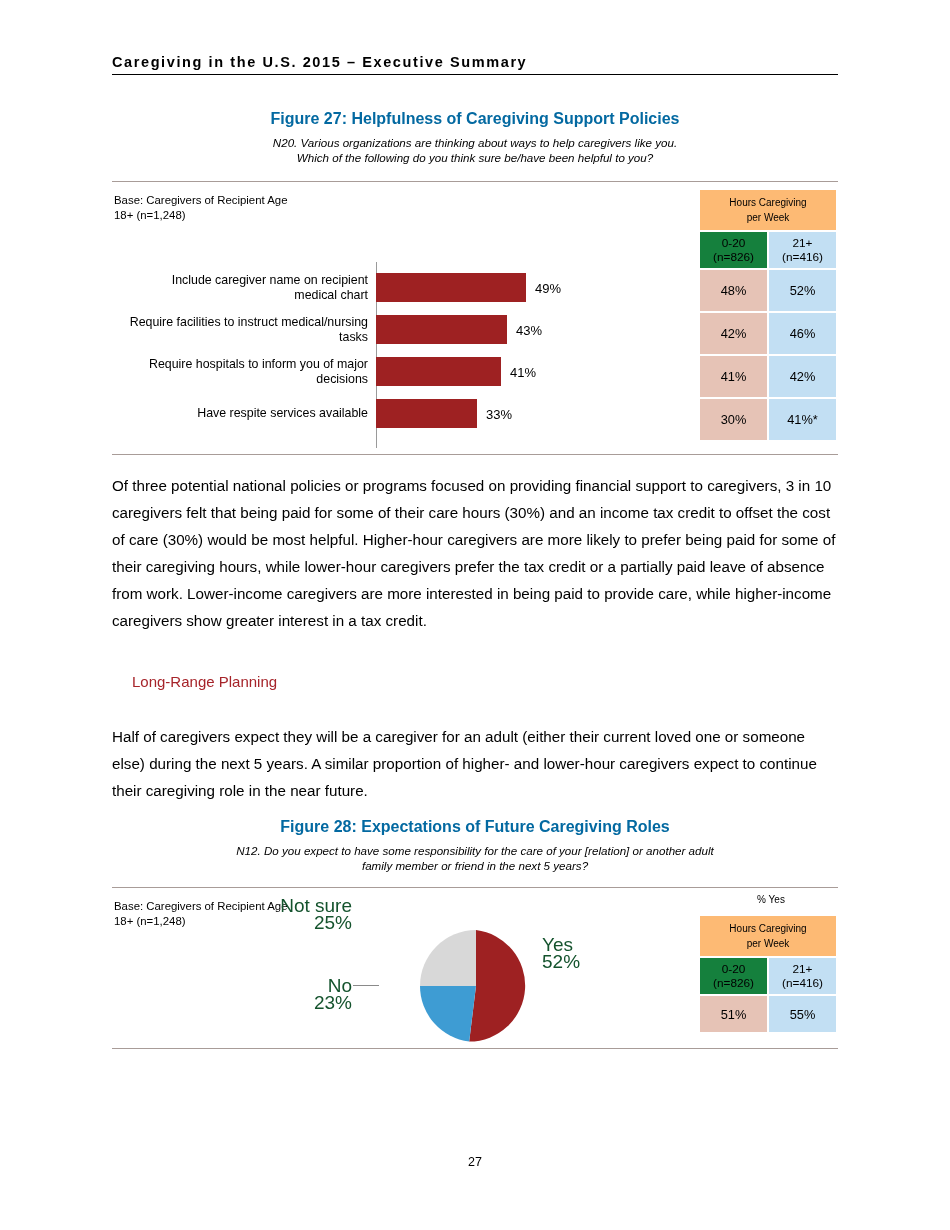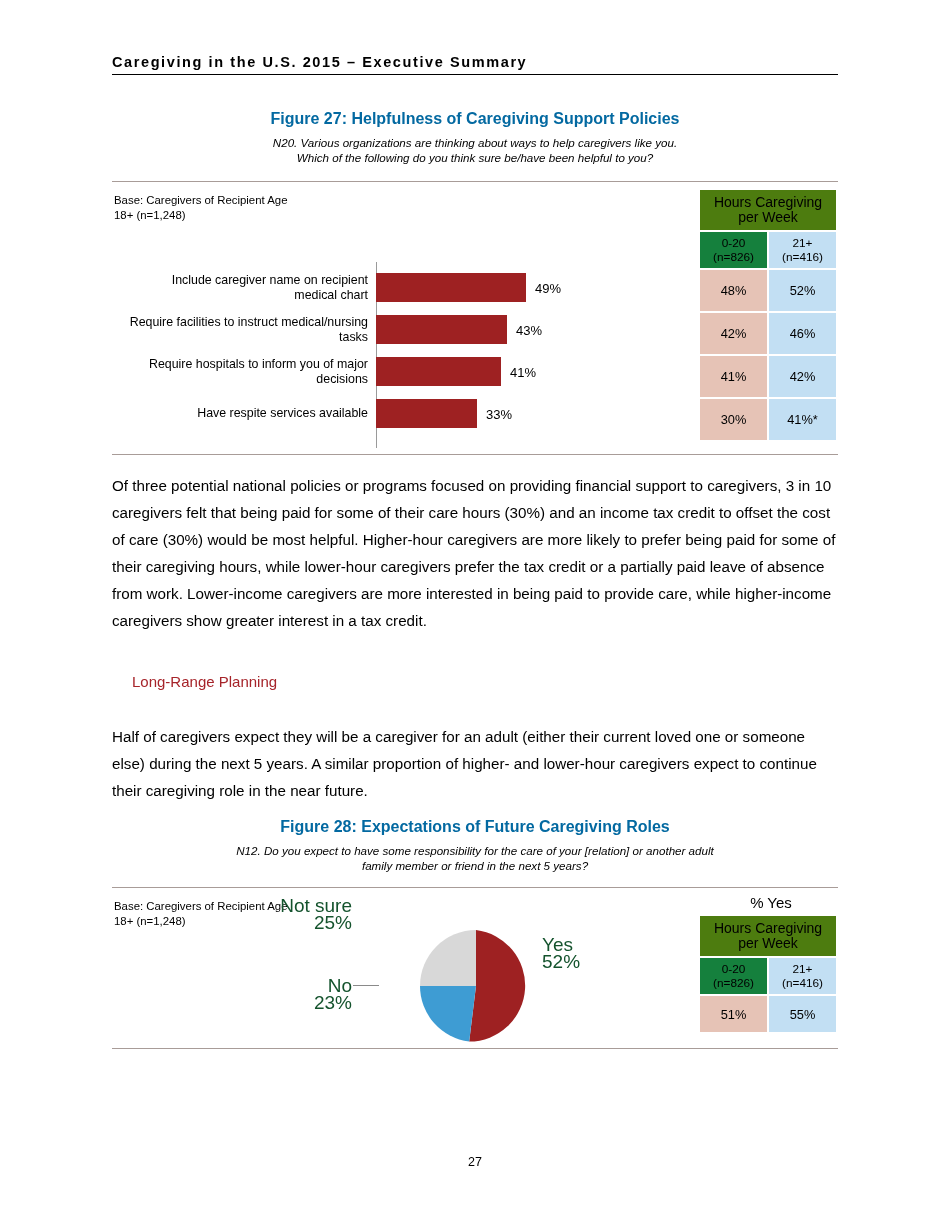--- a/index.html
+++ b/index.html
@@ -127,24 +127,24 @@
     font-size: 11.8px;
   }
   .side-table td, .side-table th {
     padding: 0;
     text-align: center;
     vertical-align: middle;
     font-weight: normal;
     color: #000;
   }
   .th-group {
-    background: #4d7c0f;
+    background: #fdba74;
     height: 40px;
     line-height: 15px;
-    font-size: 14px;
+    font-size: 10px;
   }
   .th-020 {
     background: #15803d;
     height: 34px;
     line-height: 14.5px;
     width: 70px;
   }
   .th-21 {
     background: #c2dff3;
     height: 36px;
@@ -191,21 +191,21 @@
     color: #14532d;
     white-space: pre-line;
   }
   .leader {
     position: absolute;
     height: 1px;
     background: #8a8a8a;
   }
   .pct-yes {
     position: absolute;
-    font-size: 15px;
+    font-size: 10px;
     color: #000;
     text-align: center;
   }
 
   .page-num {
     position: absolute;
     left: 0;
     top: 1155px;
     width: 950px;
     text-align: center;

